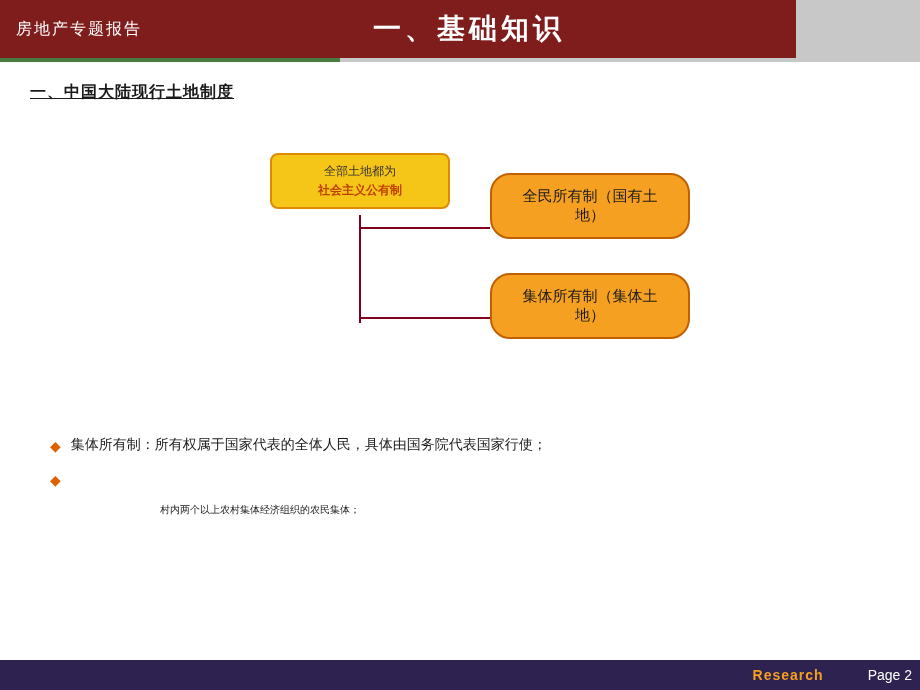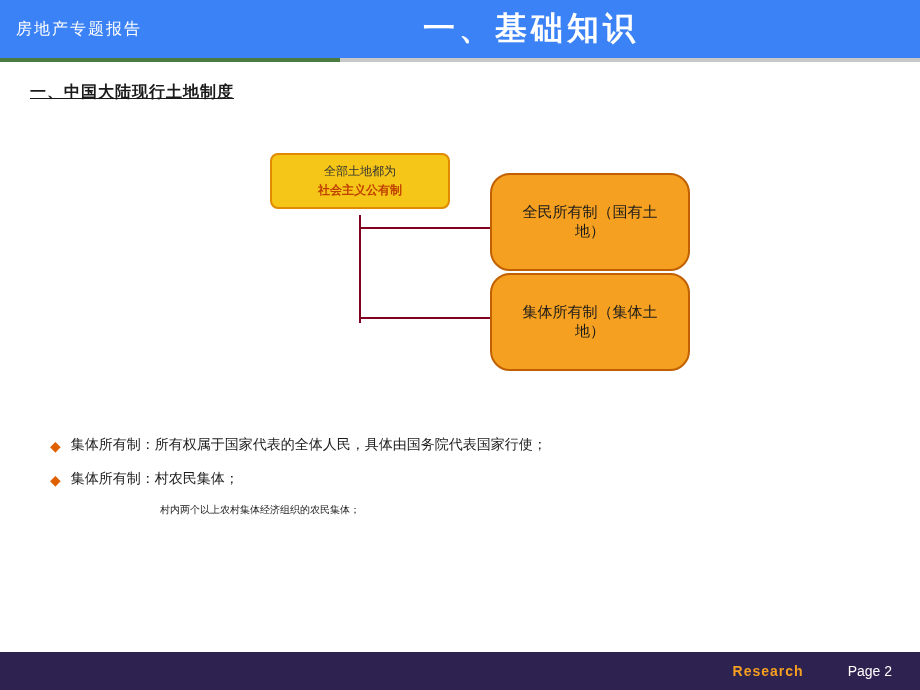--- a/index.html
+++ b/index.html
@@ -15,43 +15,43 @@
       font-family: "SimSun", "宋体", "Microsoft YaHei", "微软雅黑", sans-serif;
       overflow: hidden;
       position: relative;
     }
 
     
     .header {
       position: absolute;
       top: 0;
       left: 0;
-      width: 920px;
+      width: 796px;
       height: 58px;
-      background: #3b82f6;
+      background: #7f1d1d;
       display: flex;
       align-items: center;
     }
 
     .header-title-left {
       color: #ffffff;
       font-size: 16px;
       padding-left: 16px;
       font-weight: normal;
       letter-spacing: 2px;
     }
 
     .header-center {
       flex: 1;
       text-align: center;
     }
 
     .header-center-title {
       color: #ffffff;
-      font-size: 32px;
+      font-size: 28px;
       font-weight: bold;
       letter-spacing: 4px;
     }
 
     
     .header-accent {
       position: absolute;
       top: 58px;
       left: 0;
       width: 340px;
@@ -114,21 +114,21 @@
     }
 
     
     .box-child {
       position: absolute;
       width: 200px;
       background: #f5a020;
       border: 2px solid #c06000;
       border-radius: 20px;
       text-align: center;
-      padding: 28px 16px;
+      padding: 12px 16px;
       font-size: 15px;
       color: #1a1a1a;
     }
 
     .box-child-1 {
       left: 460px;
       top: 40px;
     }
 
     .box-child-2 {
@@ -176,26 +176,26 @@
       padding-left: 110px;
       margin-top: 2px;
     }
 
     
     .footer {
       position: absolute;
       bottom: 0;
       left: 0;
       width: 920px;
-      height: 38px;
+      height: 30px;
       background: #2e2250;
       display: flex;
       align-items: center;
       justify-content: flex-end;
-      padding-right: 28px;
+      padding-right: 8px;
       gap: 16px;
     }
 
     .footer-research {
       color: #f5a020;
       font-size: 14px;
       font-weight: bold;
       letter-spacing: 1px;
     }
 
@@ -246,21 +246,20 @@
     </div>
   </div>
 
   <div class="bullets">
     <div class="bullet-item">
       <span class="bullet-diamond">◆</span>
       <span>集体所有制：所有权属于国家代表的全体人民，具体由国务院代表国家行使；</span>
     </div>
     <div class="bullet-item">
       <span class="bullet-diamond">◆</span>
-      <span>集体所有制：村农民集体；</span>
     </div>
     <div class="bullet-sub">村内两个以上农村集体经济组织的农民集体；</div>
   </div>
 
 </div>
 
 <div class="footer">
   <span class="footer-research">Research</span>
   <span class="footer-page">Page 2</span>
 </div>

